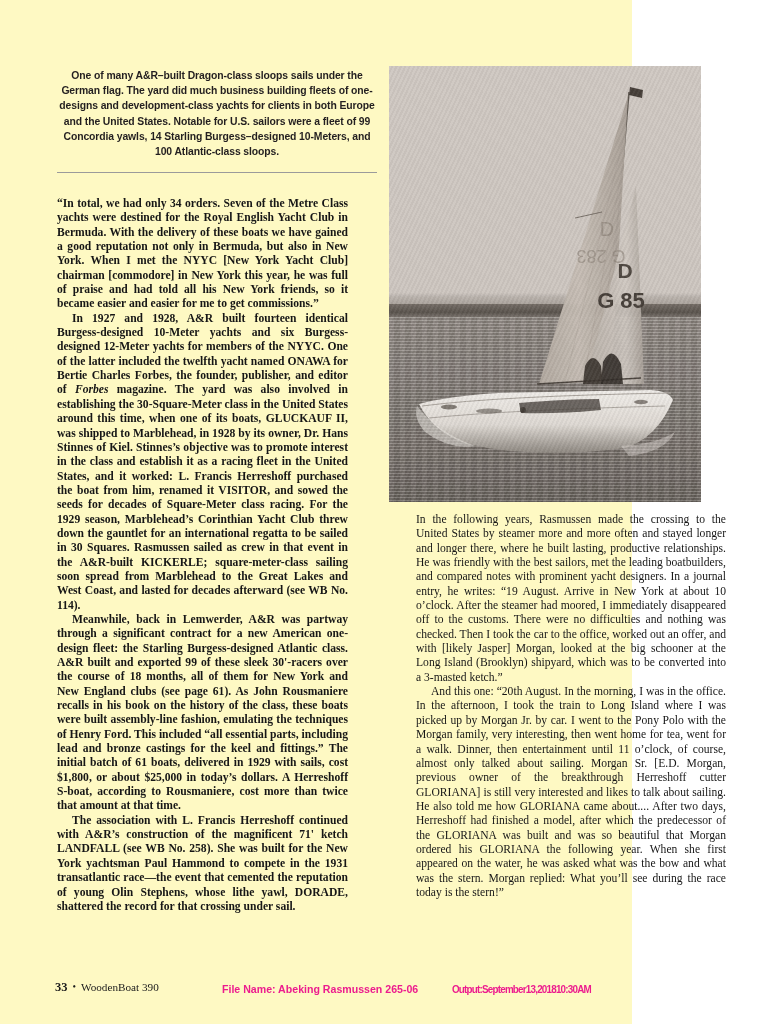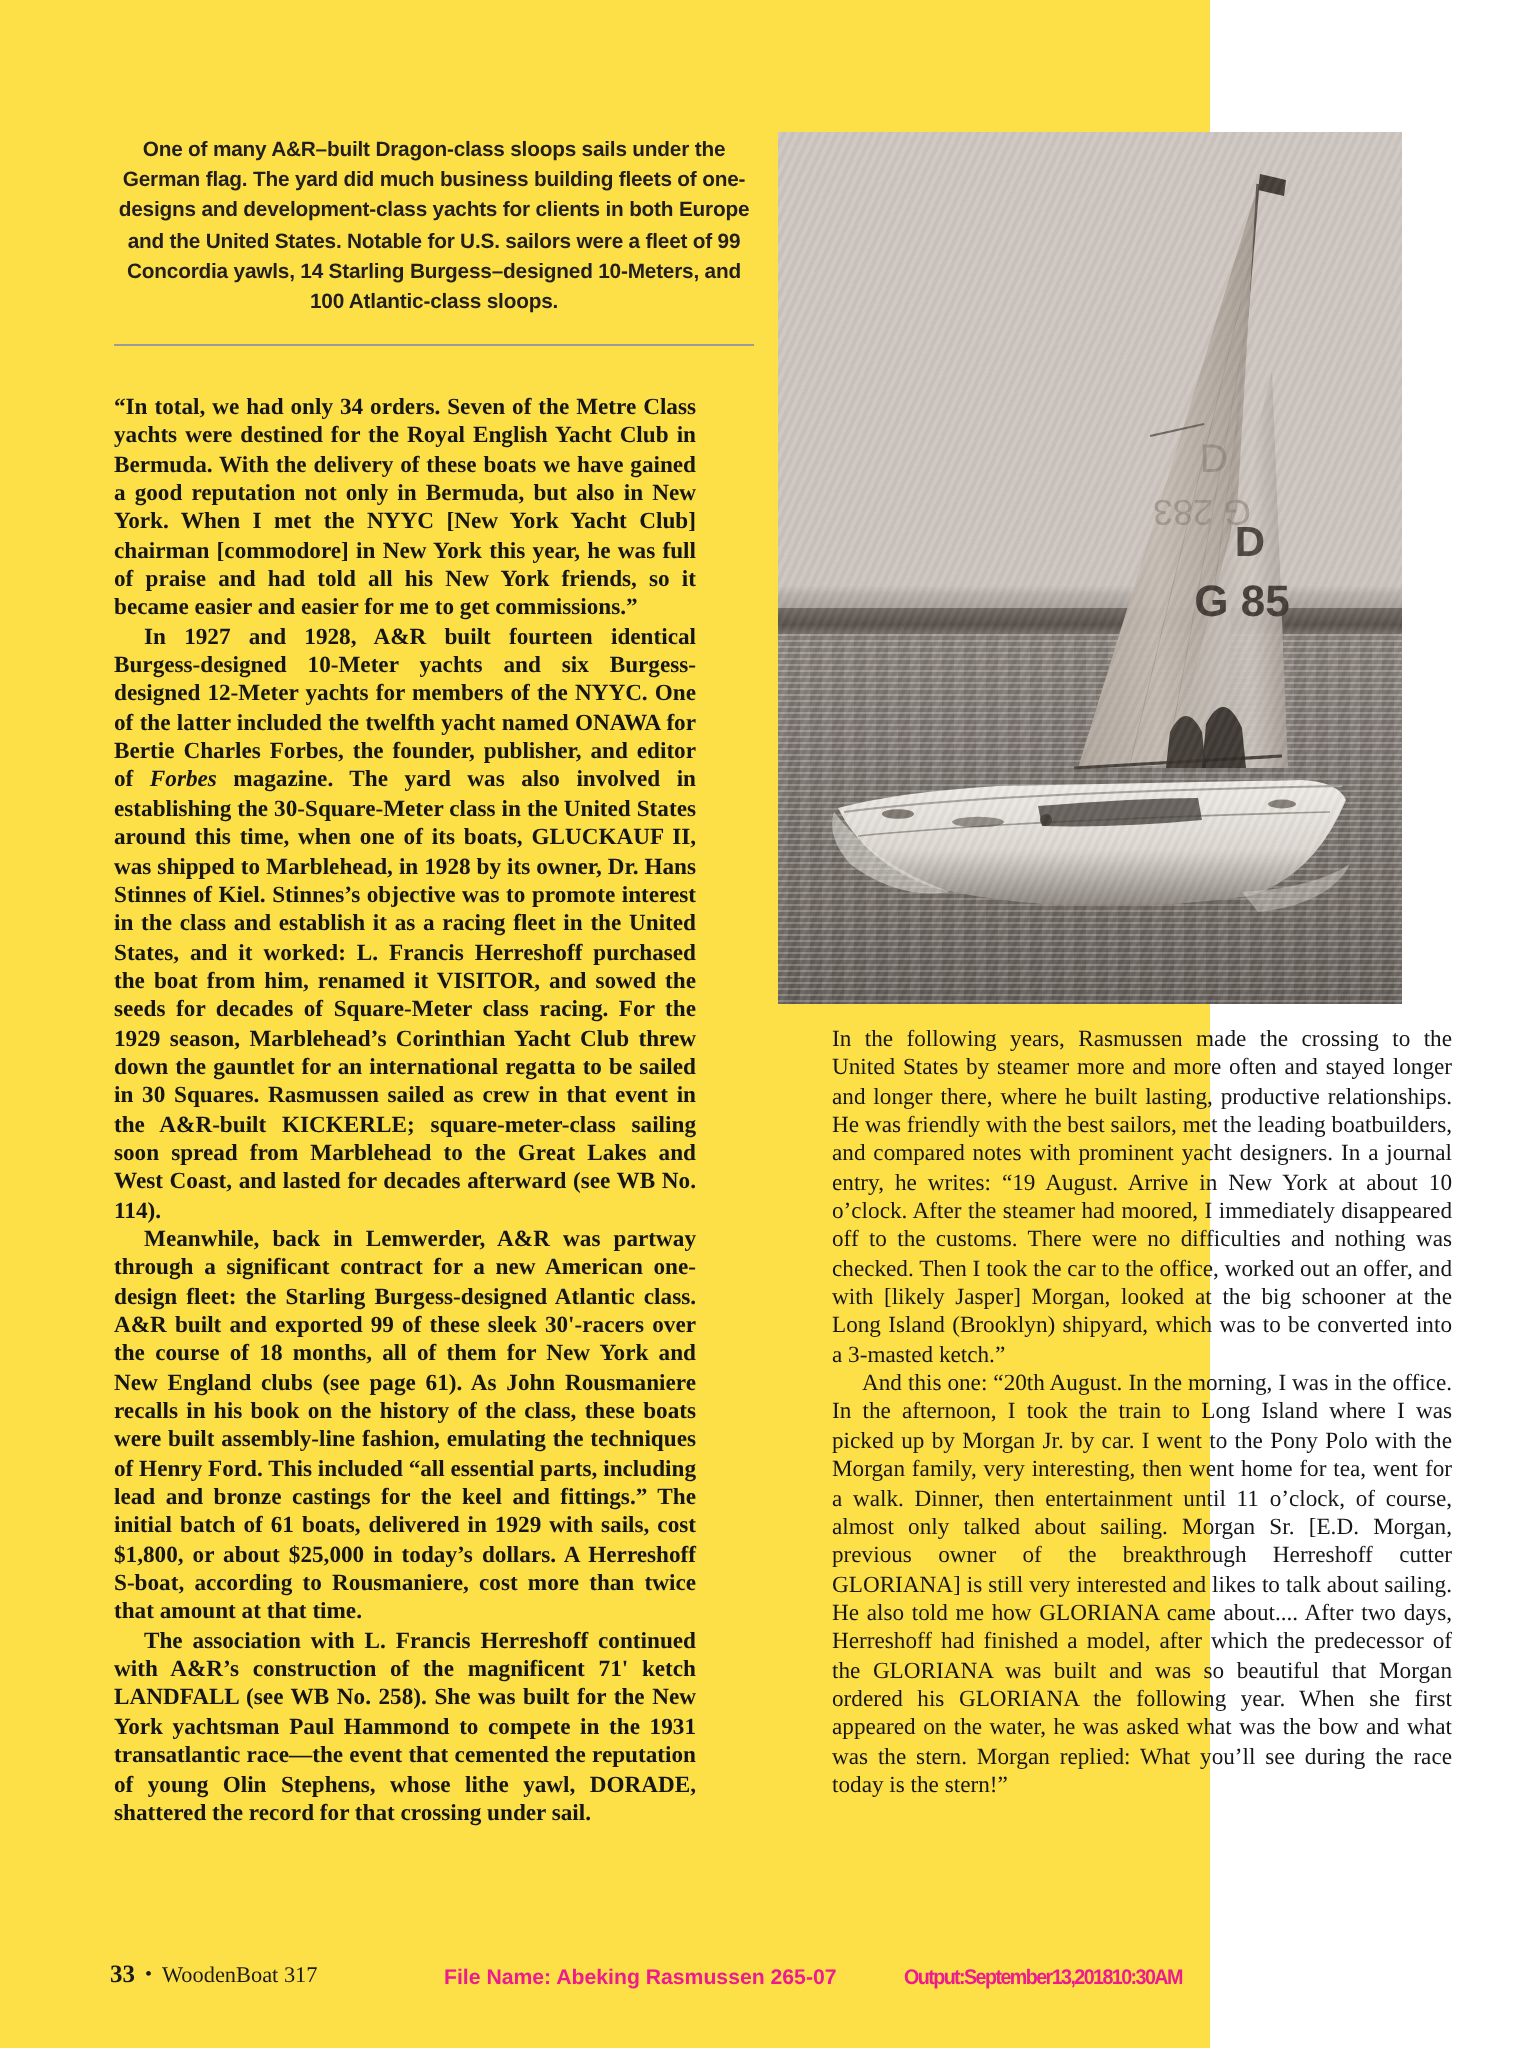--- a/index.html
+++ b/index.html
@@ -14,21 +14,22 @@
     font-family: "Liberation Serif", "DejaVu Serif", serif;
     color: #1a1a1a;
     overflow: hidden;
   }
 
   .page {
     position: absolute;
     left: 0; top: 0;
     width: 605px;
     height: 1024px;
-    background: #fde047;
+    background: #fef9c3;
+    padding-left: 27px;
   }
 
   
   .caption-block {
     position: absolute;
     left: 57px;
     top: 68px;
     width: 320px;
   }
   .caption-text {
@@ -242,19 +243,19 @@
     <p>The association with L. Francis Herreshoff continued with A&amp;R’s construction of the magnificent 71' ketch LANDFALL (see WB No. 258). She was built for the New York yachtsman Paul Hammond to compete in the 1931 transatlantic race—the event that cemented the reputation of young Olin Stephens, whose lithe yawl, DORADE, shattered the record for that crossing under sail.</p>
   </div>
 
   <div class="col col-right">
     <p>In the following years, Rasmussen made the crossing to the United States by steamer more and more often and stayed longer and longer there, where he built lasting, productive relationships. He was friendly with the best sailors, met the leading boatbuilders, and compared notes with prominent yacht designers. In a journal entry, he writes: “19 August. Arrive in New York at about 10 o’clock. After the steamer had moored, I immediately disappeared off to the customs. There were no difficulties and nothing was checked. Then I took the car to the office, worked out an offer, and with [likely Jasper] Morgan, looked at the big schooner at the Long Island (Brooklyn) shipyard, which was to be converted into a 3-masted ketch.”</p>
     <p>And this one: “20th August. In the morning, I was in the office. In the afternoon, I took the train to Long Island where I was picked up by Morgan Jr. by car. I went to the Pony Polo with the Morgan family, very interesting, then went home for tea, went for a walk. Dinner, then entertainment until 11 o’clock, of course, almost only talked about sailing. Morgan Sr. [E.D. Morgan, previous owner of the breakthrough Herreshoff cutter GLORIANA] is still very interested and likes to talk about sailing. He also told me how GLORIANA came about.... After two days, Herreshoff had finished a model, after which the predecessor of the GLORIANA was built and was so beautiful that Morgan ordered his GLORIANA the following year. When she first appeared on the water, he was asked what was the bow and what was the stern. Morgan replied: What you’ll see during the race today is the stern!”</p>
   </div>
 
   <div class="footer">
     <div class="folio">
-      <span class="num">33</span><span class="dot">•</span><span class="mag">WoodenBoat 317</span>
+      <span class="num">33</span><span class="dot">•</span><span class="mag">WoodenBoat 390</span>
     </div>
-    <div class="stamp stamp-file">File Name: Abeking Rasmussen 265-07</div>
+    <div class="stamp stamp-file">File Name: Abeking Rasmussen 265-06</div>
     <div class="stamp stamp-output">Output:September13,201810:30AM</div>
   </div>
 
 </div>
 
 </body></html>

